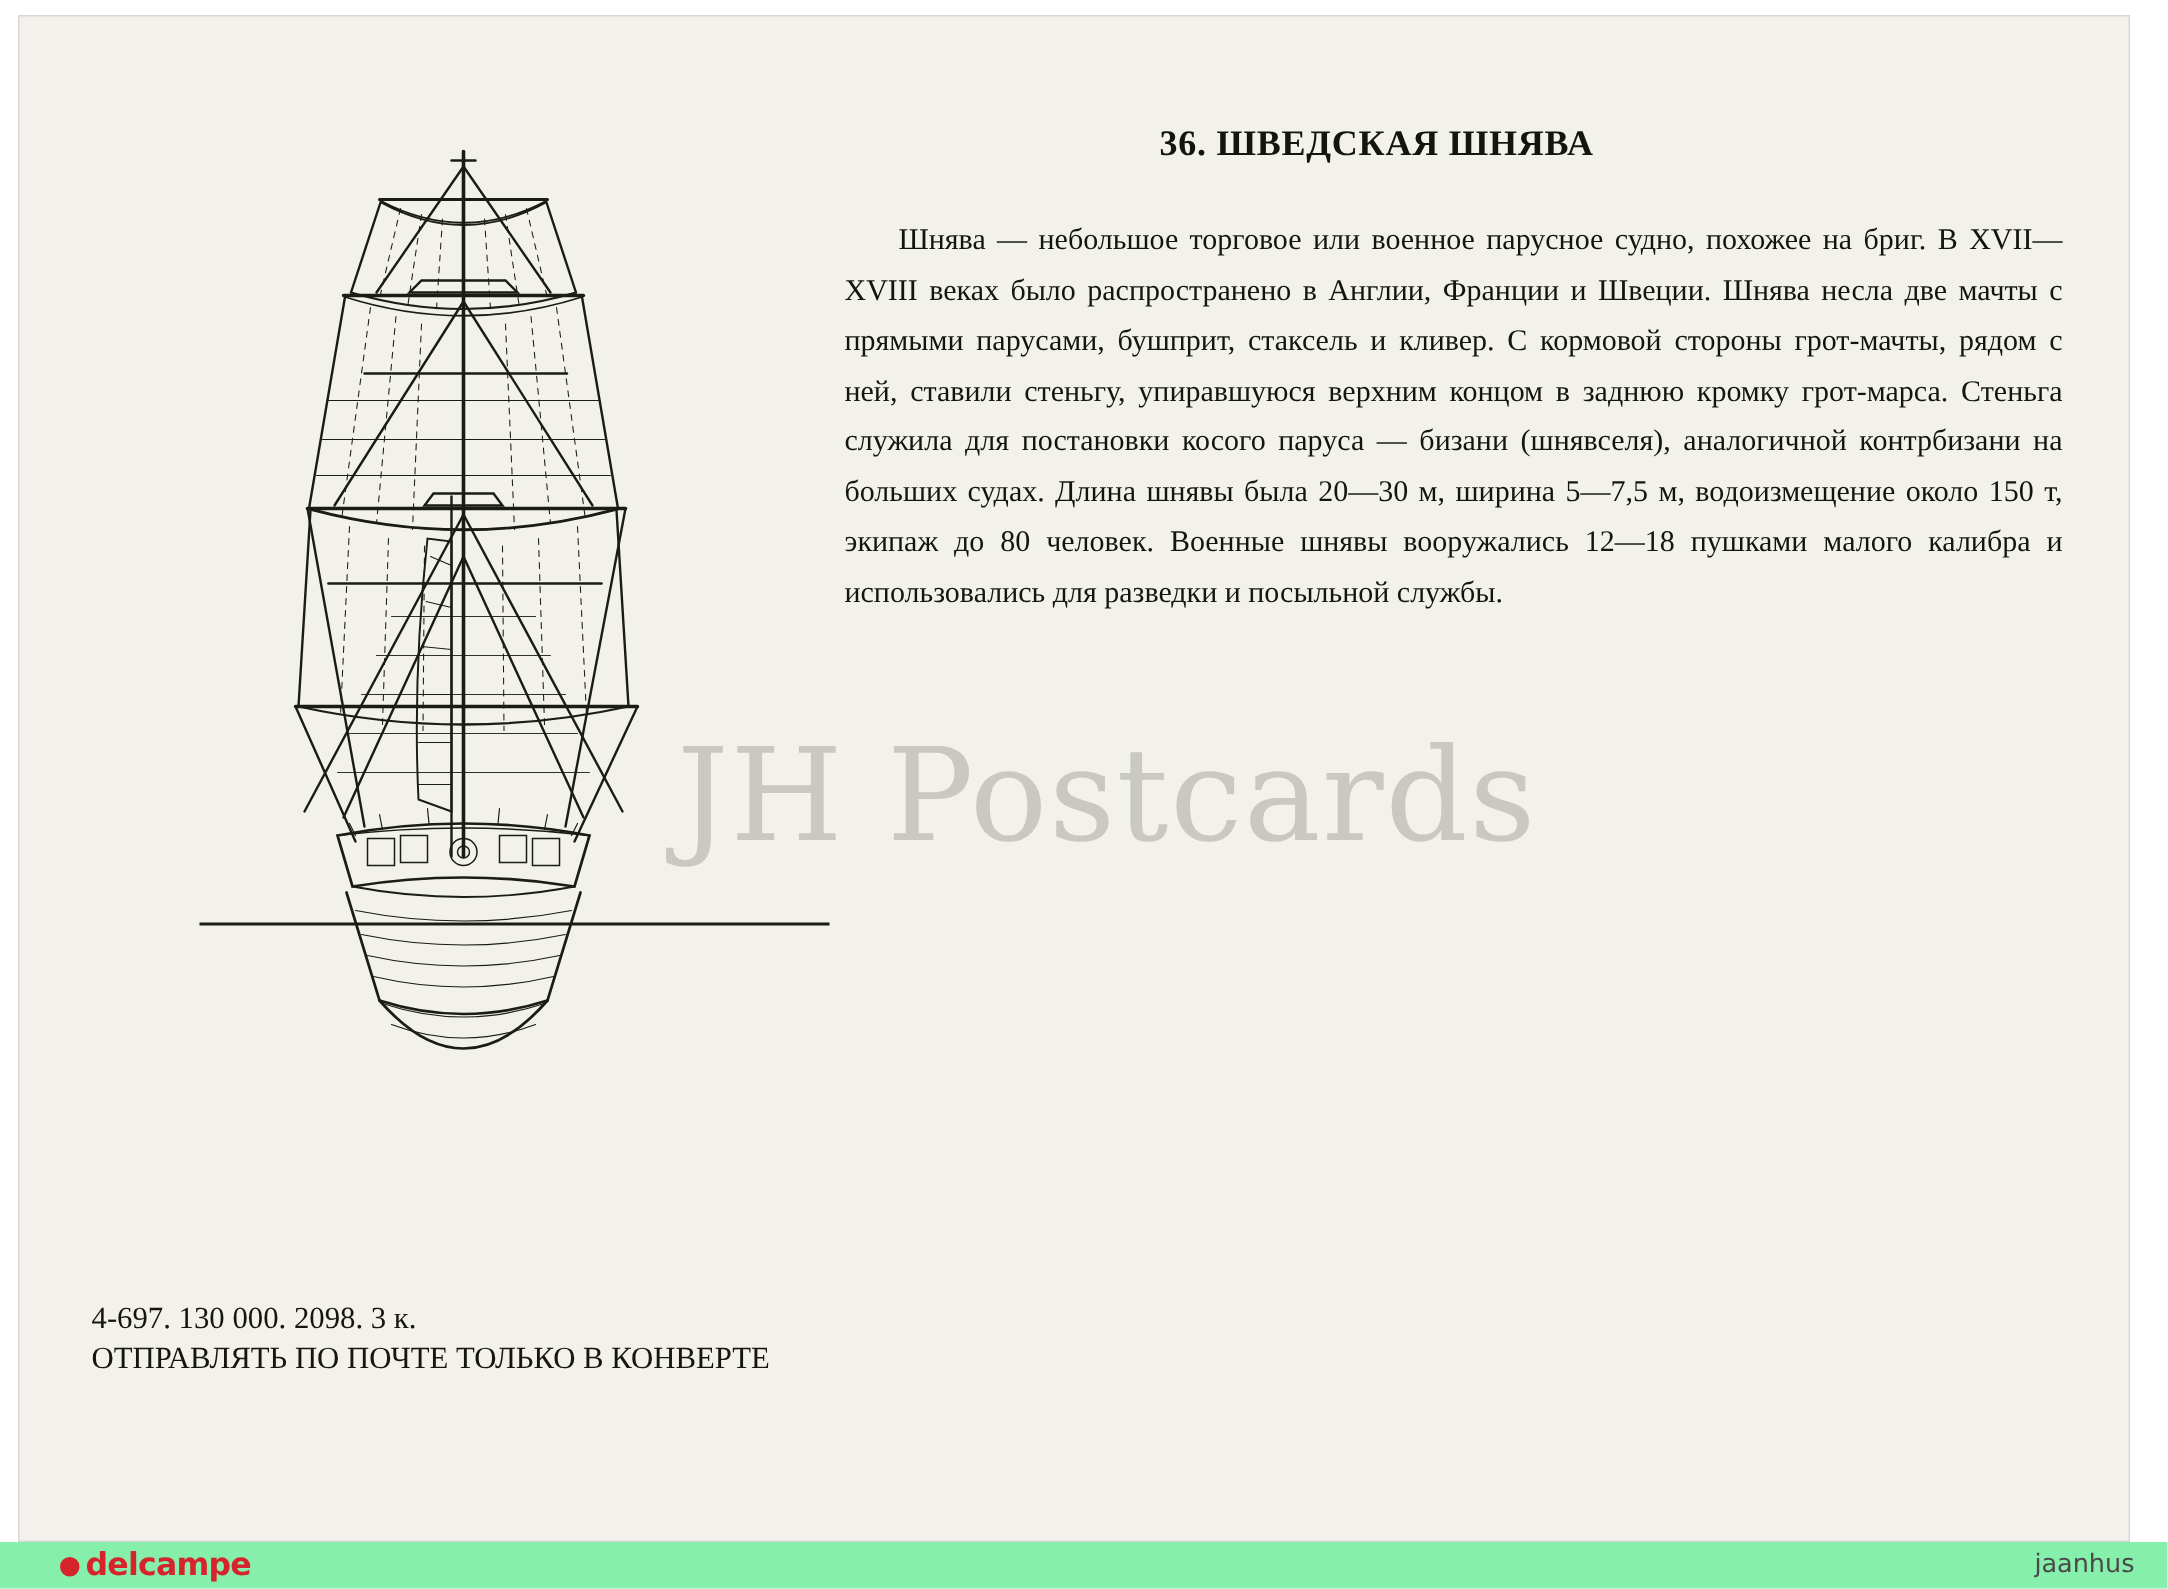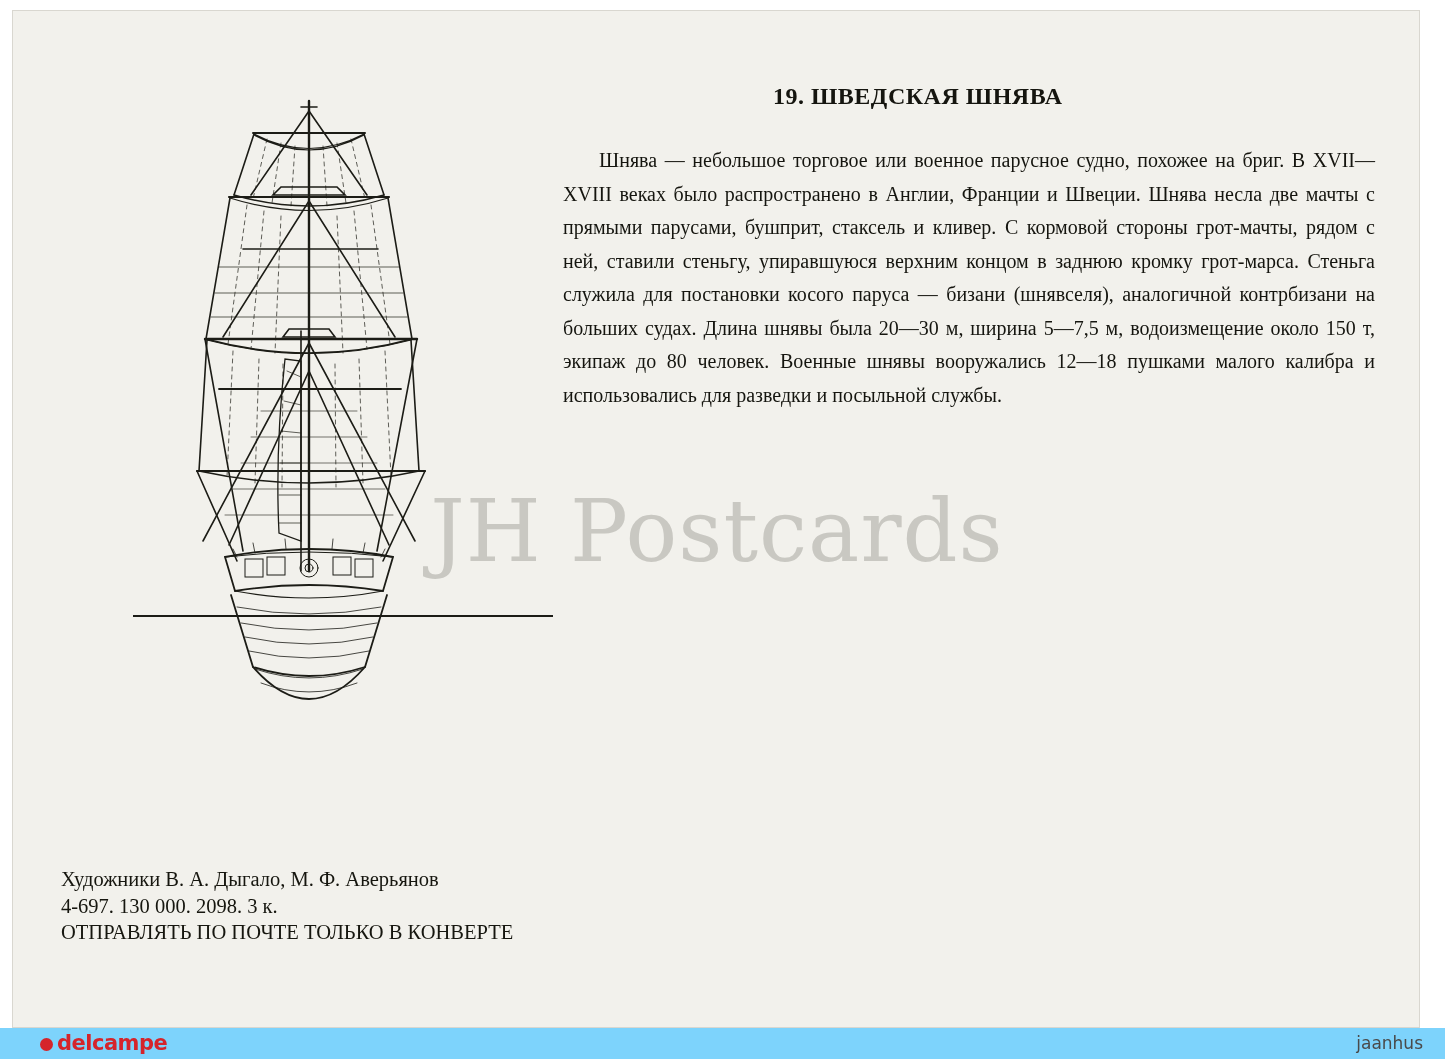--- a/index.html
+++ b/index.html
@@ -62,20 +62,21 @@
     left: 0;
     top: 470px;
     width: 1408px;
     text-align: center;
     font-size: 86px;
     font-family: "DejaVu Serif", serif;
     color: #c9c8c2;
     letter-spacing: 1px;
     font-weight: 400;
     user-select: none;
+    padding-left: 21px;
   }
 
   
   #imprint {
     position: absolute;
     left: 48px;
     top: 855px;
     width: 820px;
     font-size: 20.5px;
     line-height: 26.5px;
@@ -93,21 +94,21 @@
     height: 640px;
   }
 
   
   #footer {
     position: absolute;
     left: 0;
     top: 1028px;
     width: 1445px;
     height: 31px;
-    background: #7dd3fc;
+    background: #86efac;
     font-family: "DejaVu Sans", sans-serif;
   }
   #dc-logo {
     position: absolute;
     left: 40px;
     top: 3px;
     font-size: 21px;
     font-weight: bold;
     color: #d5242b;
     letter-spacing: -0.5px;
@@ -257,28 +258,27 @@
           <circle cx="176" cy="497" r="9"></circle>
           <circle cx="176" cy="497" r="4"></circle>
         </g>
 
         <path d="M92 486 Q176 476 260 486" stroke-width="1"></path>
         <path d="M100 478 L104 486 M120 472 L122 482 M152 468 L153 478 M200 468 L199 478 M232 472 L230 482 M252 478 L248 486" stroke-width="0.8"></path>
       </g>
     </svg>
   </div>
 
-  <div id="title">19.  ШВЕДСКАЯ ШНЯВА</div>
+  <div id="title">36.  ШВЕДСКАЯ ШНЯВА</div>
 
   <div id="description">Шнява — небольшое торговое или военное парусное судно, похожее на бриг. В XVII—XVIII веках было распространено в Англии, Франции и Швеции. Шнява несла две мачты с прямыми парусами, бушприт, стаксель и кливер. С кормовой стороны грот-мачты, рядом с ней, ставили стеньгу, упиравшуюся верхним концом в заднюю кромку грот-марса. Стеньга служила для постановки косого паруса — бизани (шнявселя), аналогичной контрбизани на больших судах. Длина шнявы была 20—30 м, ширина 5—7,5 м, водоизмещение около 150 т, экипаж до 80 человек. Военные шнявы вооружались 12—18 пушками малого калибра и использовались для разведки и посыльной службы.</div>
 
   <div id="watermark">JH Postcards</div>
 
   <div id="imprint">
-    <div>Художники В. А. Дыгало, М. Ф. Аверьянов</div>
     <div>4-697. 130 000. 2098. 3 к.</div>
     <div>ОТПРАВЛЯТЬ ПО ПОЧТЕ ТОЛЬКО В КОНВЕРТЕ</div>
   </div>
 
 </div>
 
 <div id="footer">
   <div id="dc-logo"><span class="dot"></span><span>delcampe</span></div>
   <div id="dc-right">jaanhus</div>
 </div>

